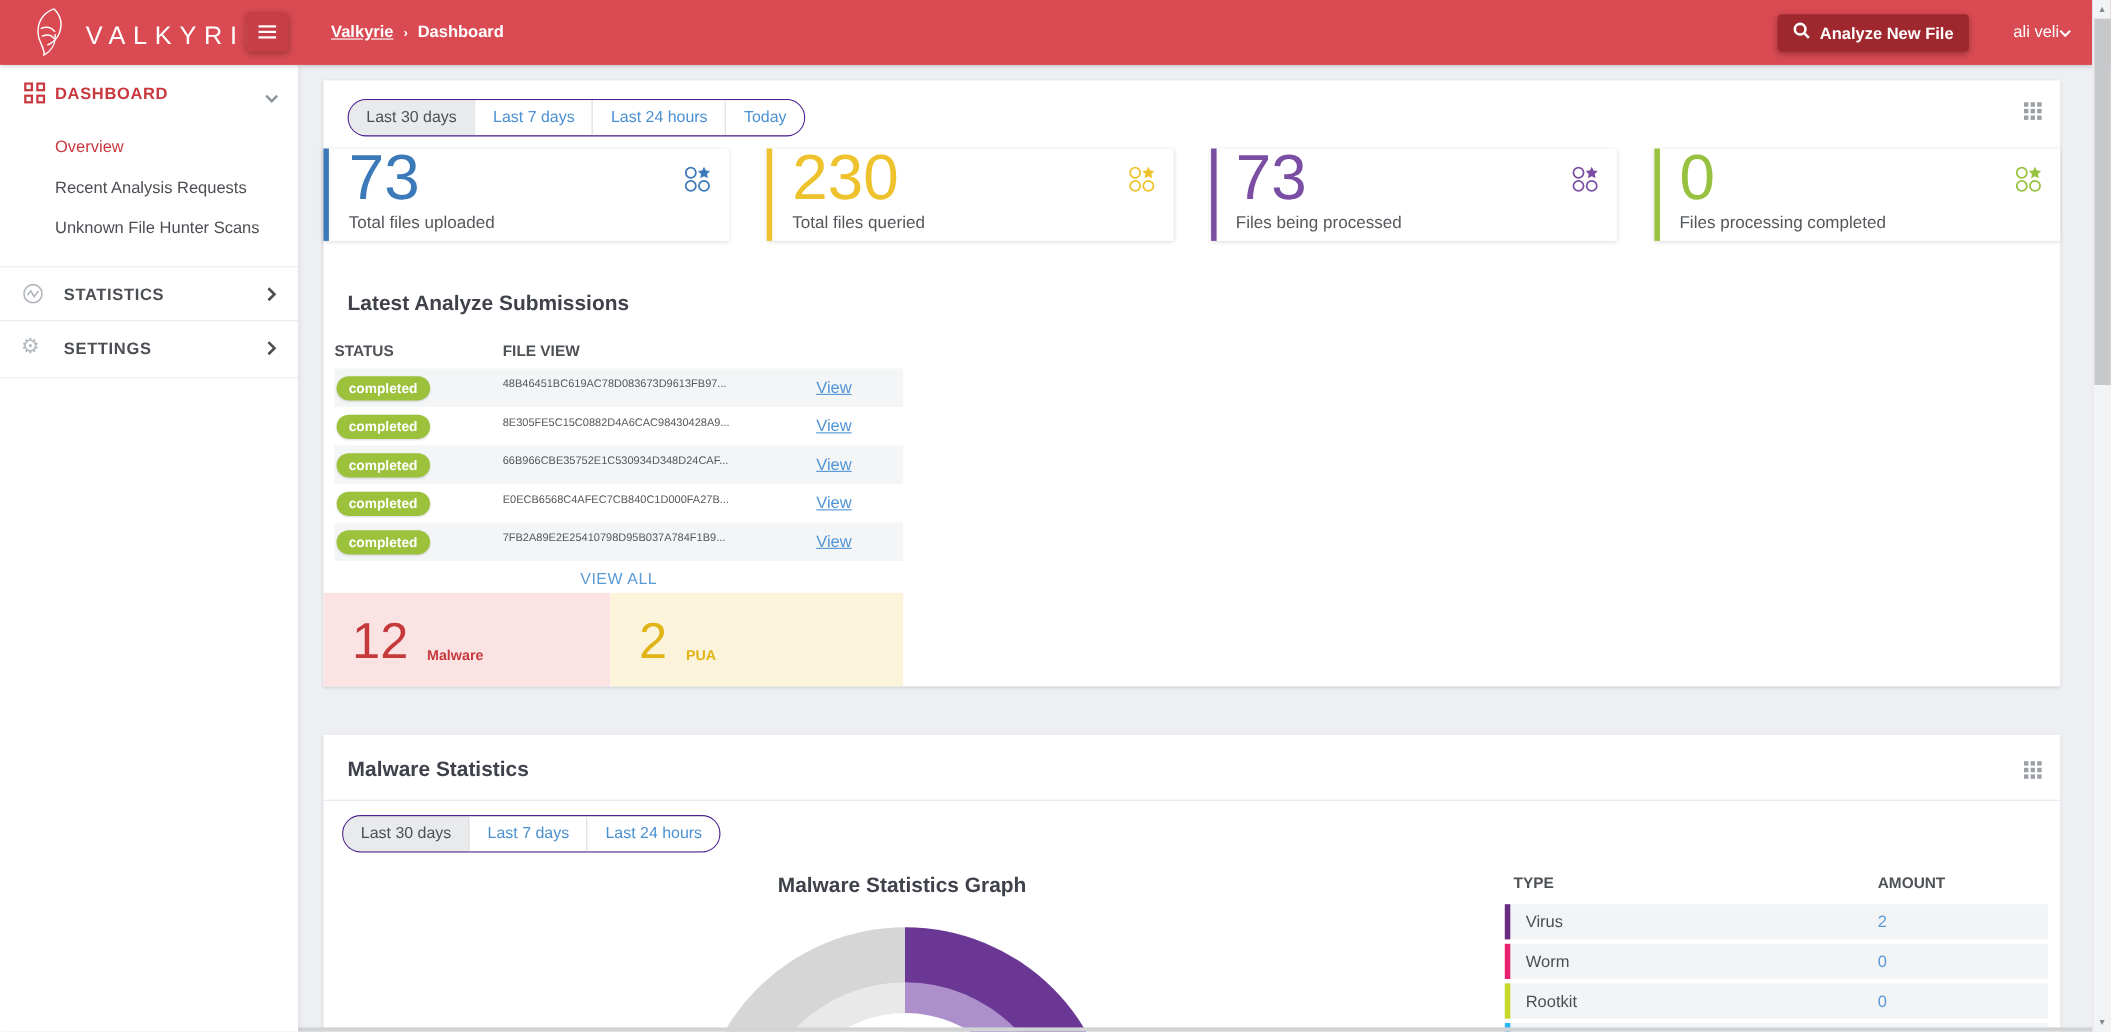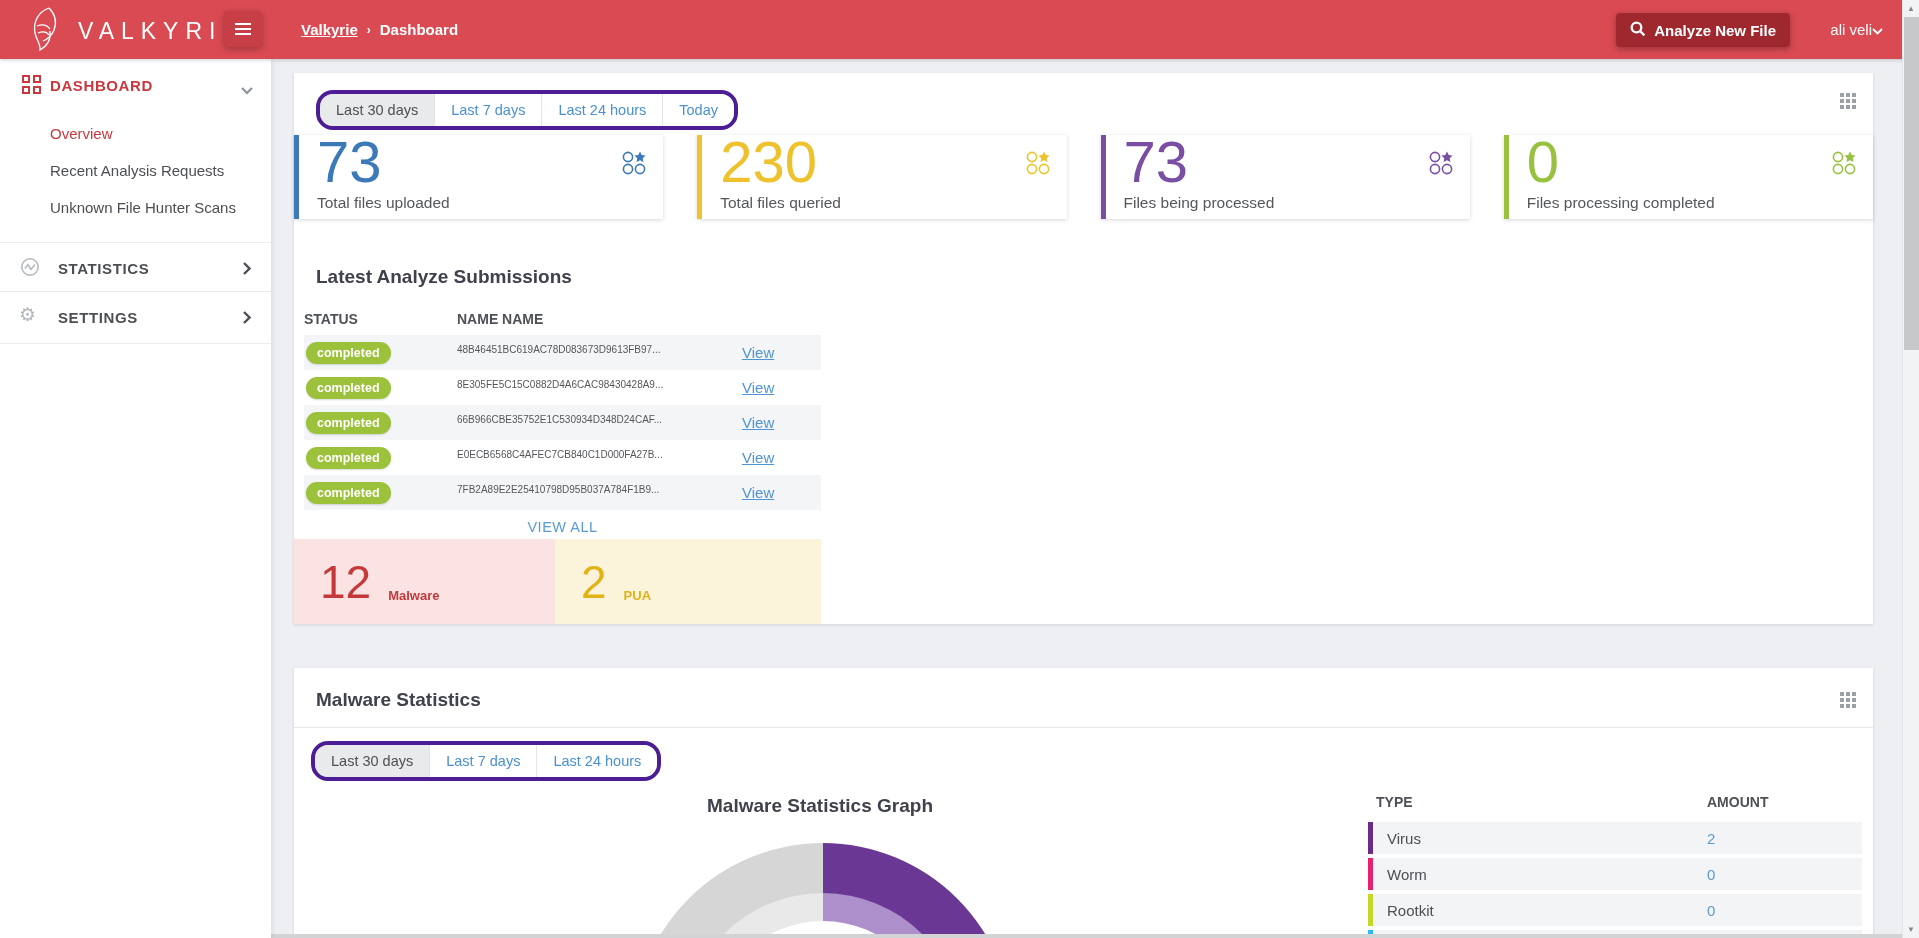--- a/index.html
+++ b/index.html
@@ -51,21 +51,21 @@
   
   .card{position:absolute;background:#fff;box-shadow:0 1px 3px rgba(0,0,0,.13)}
   .card1{left:294px;top:73px;width:1579px;height:551px}
   .card2{left:294px;top:668px;width:1579px;height:400px}
   .apps-icon{position:absolute;display:grid;grid-template-columns:repeat(3,4px);
     grid-template-rows:repeat(3,4px);gap:2px;cursor:pointer;background:none;border:none}
   .apps-icon i{background:#9aa0a5}
   .card1 .apps-icon{right:17px;top:20px}
   .card2 .apps-icon{right:17px;top:24px}
 
-  .tab-group{position:absolute;display:flex;border:4px solid #4c1d95;border-radius:17px;
+  .tab-group{position:absolute;display:flex;border:1px solid #4c1d95;border-radius:17px;
     overflow:hidden;background:#a3a3a3}
   .card1 .tab-group{left:22px;top:17px}
   .card2 .tab-group{left:17px;top:73px}
   .tab{height:32px;line-height:32px;padding:0 16px;font-size:14.5px;color:#4a90d2;background:#fff;
     border:none;border-left:1px solid #e3e4e6;cursor:pointer;font-family:inherit}
   .tab:first-child{border-left:none}
   .tab.active{background:#e9eaeb;color:#4c4f54}
 
   
   .stats-row{position:absolute;left:0;top:62px;width:1579px;display:flex;gap:34px}
@@ -293,21 +293,21 @@
         </svg>
       </span>
     </div>
   </div>
 
   <div class="sub-title">Latest Analyze Submissions</div>
 
   <div class="sub-table">
     <div class="sub-head">
       <span class="h-status">STATUS</span>
-      <span class="h-file">NAME NAME</span>
+      <span class="h-file">FILE VIEW</span>
     </div>
     <div class="sub-row alt">
       <span class="badge">completed</span>
       <span class="hash">48B46451BC619AC78D083673D9613FB97...</span>
       <a class="view-link">View</a>
     </div>
     <div class="sub-row">
       <span class="badge">completed</span>
       <span class="hash">8E305FE5C15C0882D4A6CAC98430428A9...</span>
       <a class="view-link">View</a>

